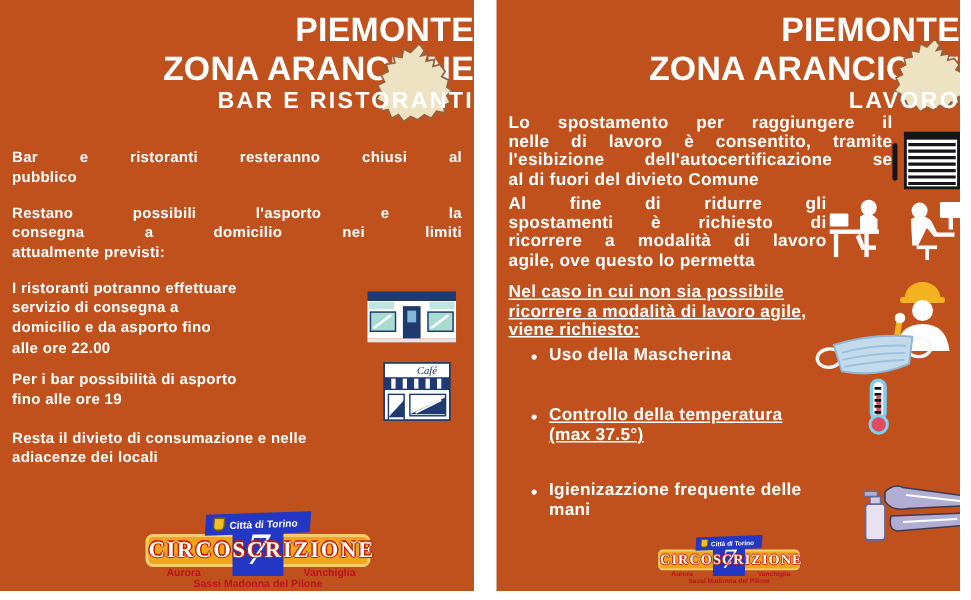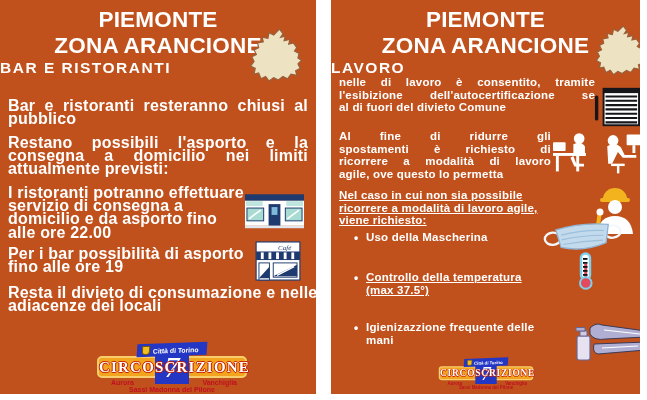--- a/index.html
+++ b/index.html
@@ -2,27 +2,27 @@
 <html><head>
 <meta charset="utf-8">
 <style>
   html,body{margin:0;padding:0;background:#ffffff;}
   #page{position:relative;width:647px;height:400px;background:#ffffff;overflow:hidden;
         font-family:"Liberation Sans",sans-serif;}
   .panel{position:absolute;top:0;height:394px;background:#C0511D;overflow:hidden;color:#fff;}
   #panel-left{left:0;width:316px;}
   #panel-right{left:331px;width:309px;}
 
-  .title{position:absolute;top:7px;left:0;right:0;text-align:center;font-weight:bold;
+  .title{position:absolute;top:7px;left:0;right:0;text-align:right;font-weight:bold;
          font-size:22.5px;line-height:1.17;letter-spacing:.5px;color:#fff;}
-  .subtitle{position:absolute;top:59px;left:0;right:0;text-align:left;font-weight:bold;
+  .subtitle{position:absolute;top:59px;left:0;right:0;text-align:right;font-weight:bold;
             font-size:15.5px;letter-spacing:1.5px;color:#fff;}
 
   .para{position:absolute;font-weight:bold;color:#fff;}
-  .pL{font-size:16px;}
+  .pL{font-size:10px;}
   .pL .ln{line-height:13.2px;}
   .pR{font-size:11.5px;}
   .pR .ln{line-height:12.5px;}
   .ln{display:block;white-space:nowrap;letter-spacing:.2px;}
   .ln.j{white-space:normal;text-align:justify;text-align-last:justify;}
 
   .bullet{position:absolute;left:35px;font-weight:bold;font-size:11.5px;}
   .bullet .ln{line-height:13px;}
   .bullet::before{content:"•";position:absolute;left:-12px;top:0;font-size:12px;}
 
@@ -144,20 +144,21 @@
       <span class="ln">ZONA ARANCIONE</span>
     </div>
 
     <svg class="icon" style="left:262px;top:22px;" width="54" height="62" viewBox="0 0 100 104">
       <path d="M56,2 L62,10 58,16 66,14 64,22 74,20 72,28 80,26 86,34 82,40 90,44 88,52 94,56 88,62 92,70 84,74 86,82 76,80 70,88 62,84 54,90 46,86 38,92 32,84 24,88 20,78 12,80 14,70 6,66 12,58 8,50 16,46 12,38 20,34 18,26 28,24 26,16 36,18 38,8 46,12 Z" fill="#EDE2C2" stroke="#96603C" stroke-width="2"></path>
     </svg>
 
     <div class="subtitle">LAVORO</div>
 
     <div class="para pR" style="left:8px;top:76px;width:256px;">
+      <span class="ln j">Lo spostamento per raggiungere il</span>
       <span class="ln j">nelle di lavoro è consentito, tramite</span>
       <span class="ln j">l'esibizione dell'autocertificazione se</span>
       <span class="ln">al di fuori del divieto Comune</span>
     </div>
 
     <svg class="icon" style="left:263px;top:87px;" width="46" height="40" viewBox="0 0 48 40">
       <rect x="1" y="8" width="3.5" height="26" rx="1.6" fill="#15151a"></rect>
       <rect x="10" y="1" width="37" height="38" fill="#ffffff" stroke="#15151a" stroke-width="2"></rect>
       <rect x="10" y="1" width="37" height="4.5" fill="#15151a"></rect>
       <line x1="12" y1="9" x2="45" y2="9" stroke="#15151a" stroke-width="2.2"></line>

